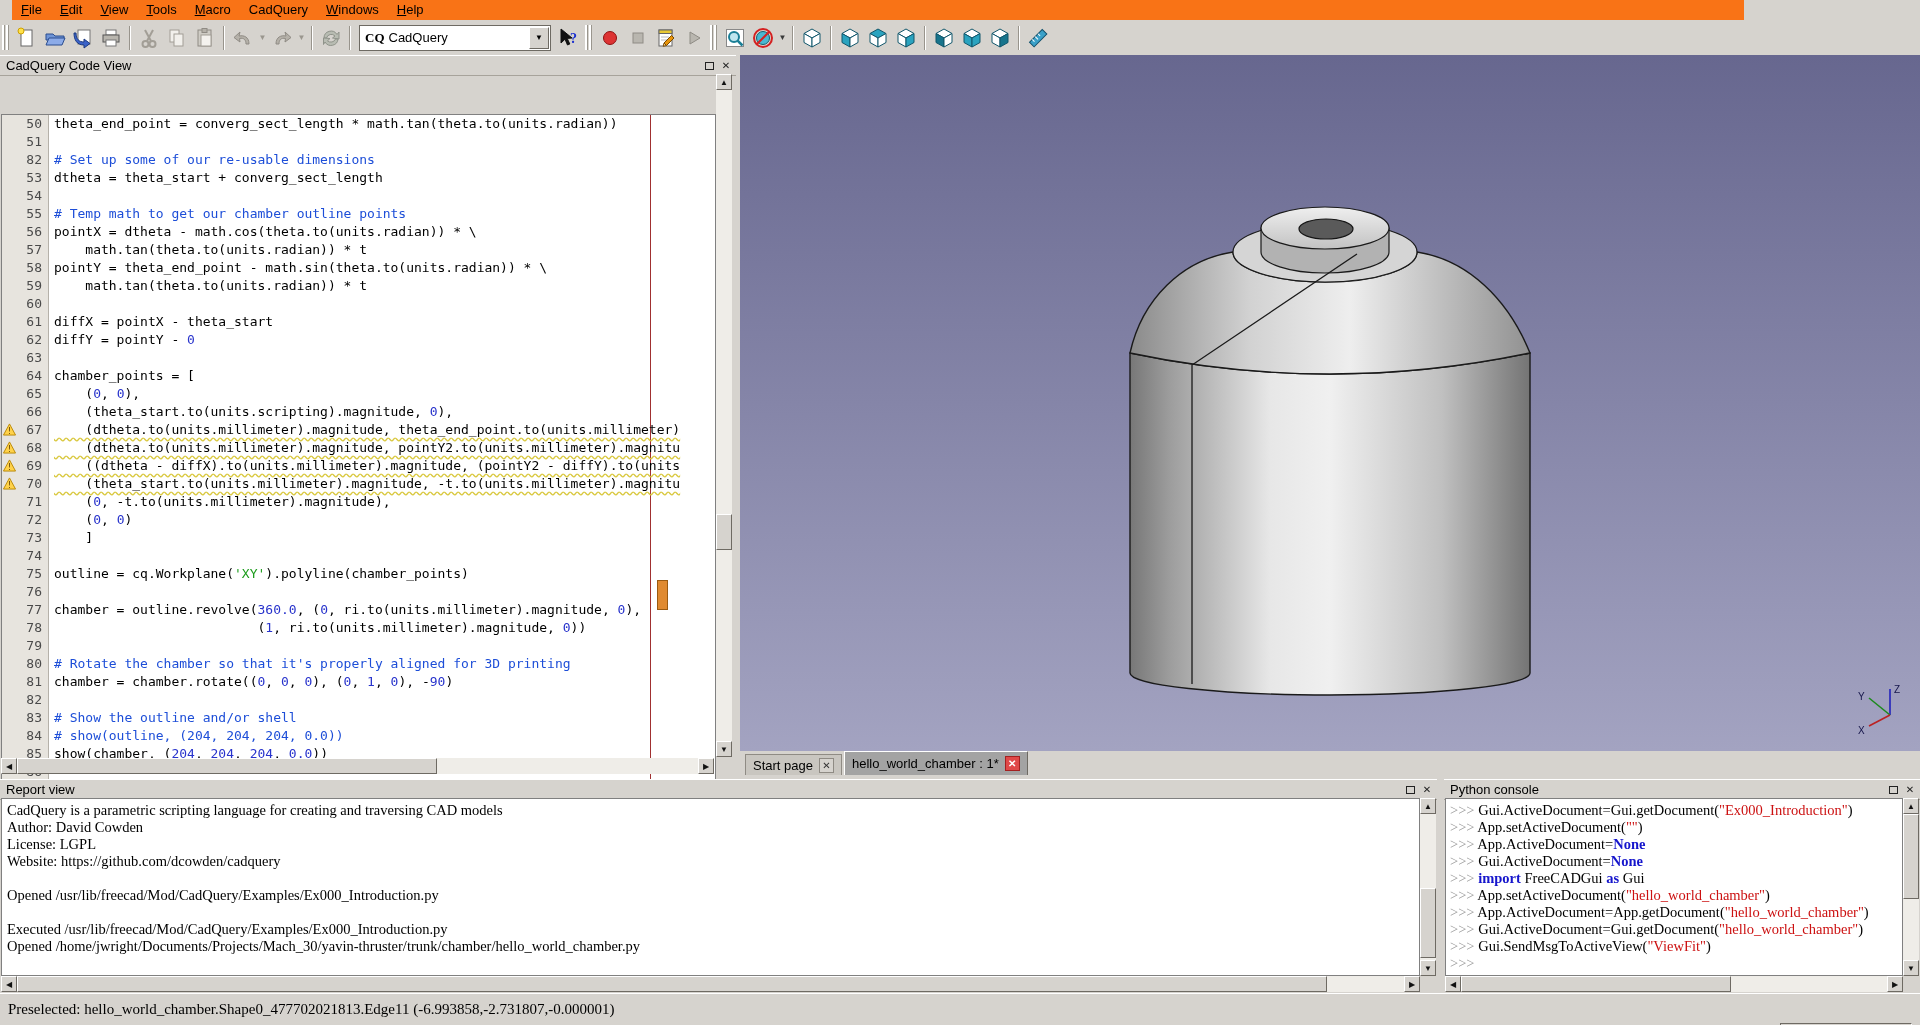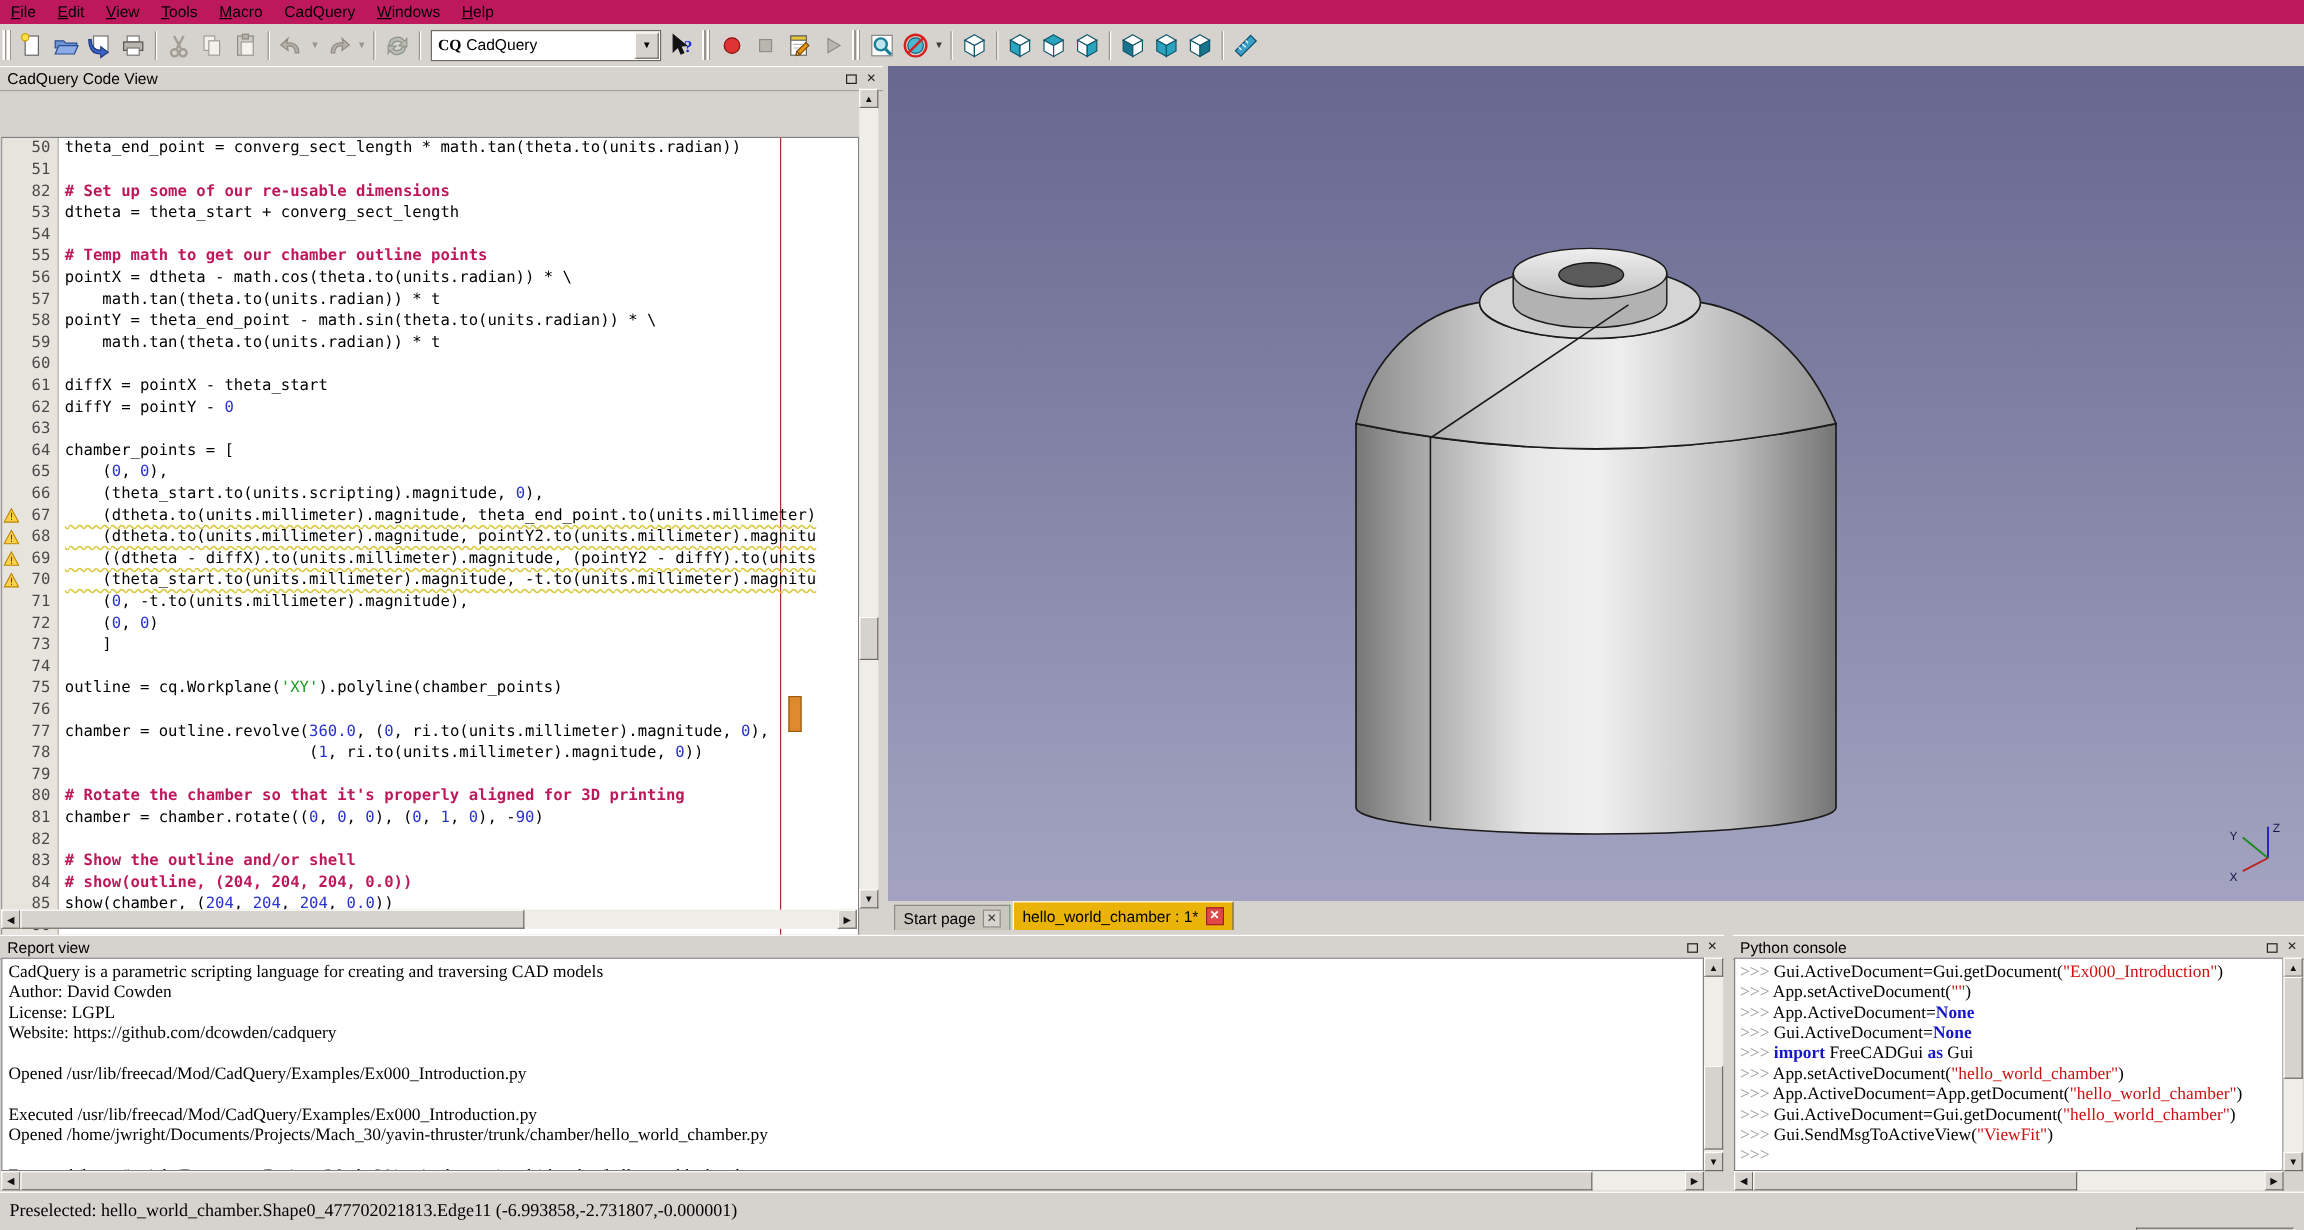--- a/index.html
+++ b/index.html
@@ -1,19 +1,19 @@
 <!DOCTYPE html>
 <html><head>
 <meta charset="utf-8">
 <style>
   html,body{margin:0;padding:0;}
   body{width:1920px;height:1025px;overflow:hidden;background:#d6d3ce;
        font-family:"Liberation Sans",sans-serif;position:relative;color:#000;}
   
-  #menubar{position:absolute;top:0;left:0;width:1920px;height:20px;background:#be185d;}
+  #menubar{position:absolute;top:0;left:12px;width:1732px;height:20px;background:#f97316;}
   .mitem{display:inline-block;padding:2px 9px 2px 9px;font-size:13px;cursor:default;}
   .mitem u{text-decoration:underline;}
   
   #toolbar{position:absolute;top:20px;left:0;width:1920px;height:35px;background:#d6d3ce;
            border-bottom:1px solid #b3afa7;display:flex;align-items:center;}
   .tbtn{width:28px;height:27px;display:flex;align-items:center;justify-content:center;flex:0 0 auto;}
   .tbtn svg{display:block;}
   .tb-dd{width:11px;height:27px;display:flex;align-items:center;justify-content:center;
          font-size:8px;color:#3a3a3a;flex:0 0 auto;}
   .tb-dd.dis{color:#9a968e;}
@@ -41,40 +41,40 @@
   #codebody{position:absolute;top:19px;left:1px;width:713px;height:683px;background:#fff;
             border:1px solid #808080;overflow:hidden;margin-top:40px;}
   #gutterbg{position:absolute;top:0;left:0;width:46px;height:100%;background:#e7e4de;
             border-right:1px solid #b5b1a9;}
   #edgeline{position:absolute;top:0;left:648px;width:1px;height:100%;background:#a03030;}
   .cl{position:relative;height:18px;line-height:18px;white-space:pre;
       font-family:"DejaVu Sans Mono",monospace;font-size:13px;}
   .cl .warn{position:absolute;left:1px;top:2px;width:13px;height:13px;}
   .cl .num{position:absolute;left:0;top:0;width:40px;text-align:right;color:#4a4a4a;}
   .cl .txt{position:absolute;left:52px;top:0;}
-  .tok-c{color:#be185d;font-weight:bold;}
+  .tok-c{color:#1d4ed8;}
   .tok-n{color:#2833cc;}
   .tok-s{color:#1d9c1d;}
   .uw .txt{text-decoration:underline;text-decoration-style:wavy;text-decoration-color:#d9c83e;text-underline-offset:3px;}
   #cvsb{position:absolute;top:19px;right:4px;width:16px;height:683px;}
   #chsb{position:absolute;left:1px;top:703px;width:713px;height:16px;}
   
   .sbtrack{position:absolute;background:#efede8;}
   .sbbtn,.sbthumb{position:absolute;background:#d6d3ce;border:1px solid;
       border-color:#fff #6e6a63 #6e6a63 #fff;box-sizing:border-box;
       display:flex;align-items:center;justify-content:center;font-size:8px;color:#111;}
   
   #vpsplit{position:absolute;top:55px;left:736px;width:4px;height:724px;background:#d6d3ce;}
   #viewport{position:absolute;top:55px;left:740px;width:1180px;height:696px;
             background:linear-gradient(#67678f,#a3a3c1);}
   #tabbar{position:absolute;top:751px;left:740px;width:1180px;height:24px;background:#d6d3ce;
           display:flex;align-items:flex-end;padding-left:5px;box-sizing:border-box;}
   .tab{display:flex;align-items:center;gap:6px;font-size:13px;height:20px;padding:0 7px;
        background:#c9c6c0;border:1px solid #8f8b84;border-bottom:none;margin-right:2px;}
-  .tab.active{background:#eab308;height:23px;border-color:#fff #6e6a63 transparent #fff;}
+  .tab.active{background:#a3a3a3;height:23px;border-color:#fff #6e6a63 transparent #fff;}
   .tclose{width:13px;height:13px;display:flex;align-items:center;justify-content:center;
           font-size:10px;line-height:13px;background:#d6d3ce;border:1px solid #8f8b84;color:#333;}
   .tclose.red{background:#e04848;border-color:#a42020;color:#fff;font-weight:bold;}
   
   #reportpanel{position:absolute;top:779px;left:0;width:1437px;height:214px;background:#d6d3ce;}
   #reportbody{position:absolute;top:19px;left:1px;width:1419px;height:178px;background:#fff;
               border:1px solid #808080;overflow:hidden;padding:3px 0 0 5px;box-sizing:border-box;
               font-family:"Liberation Serif",serif;font-size:14.5px;}
   #reportbody .rl{height:17px;line-height:17px;white-space:pre;}
   #botsplit{position:absolute;top:779px;left:1437px;width:7px;height:214px;background:#d6d3ce;}

